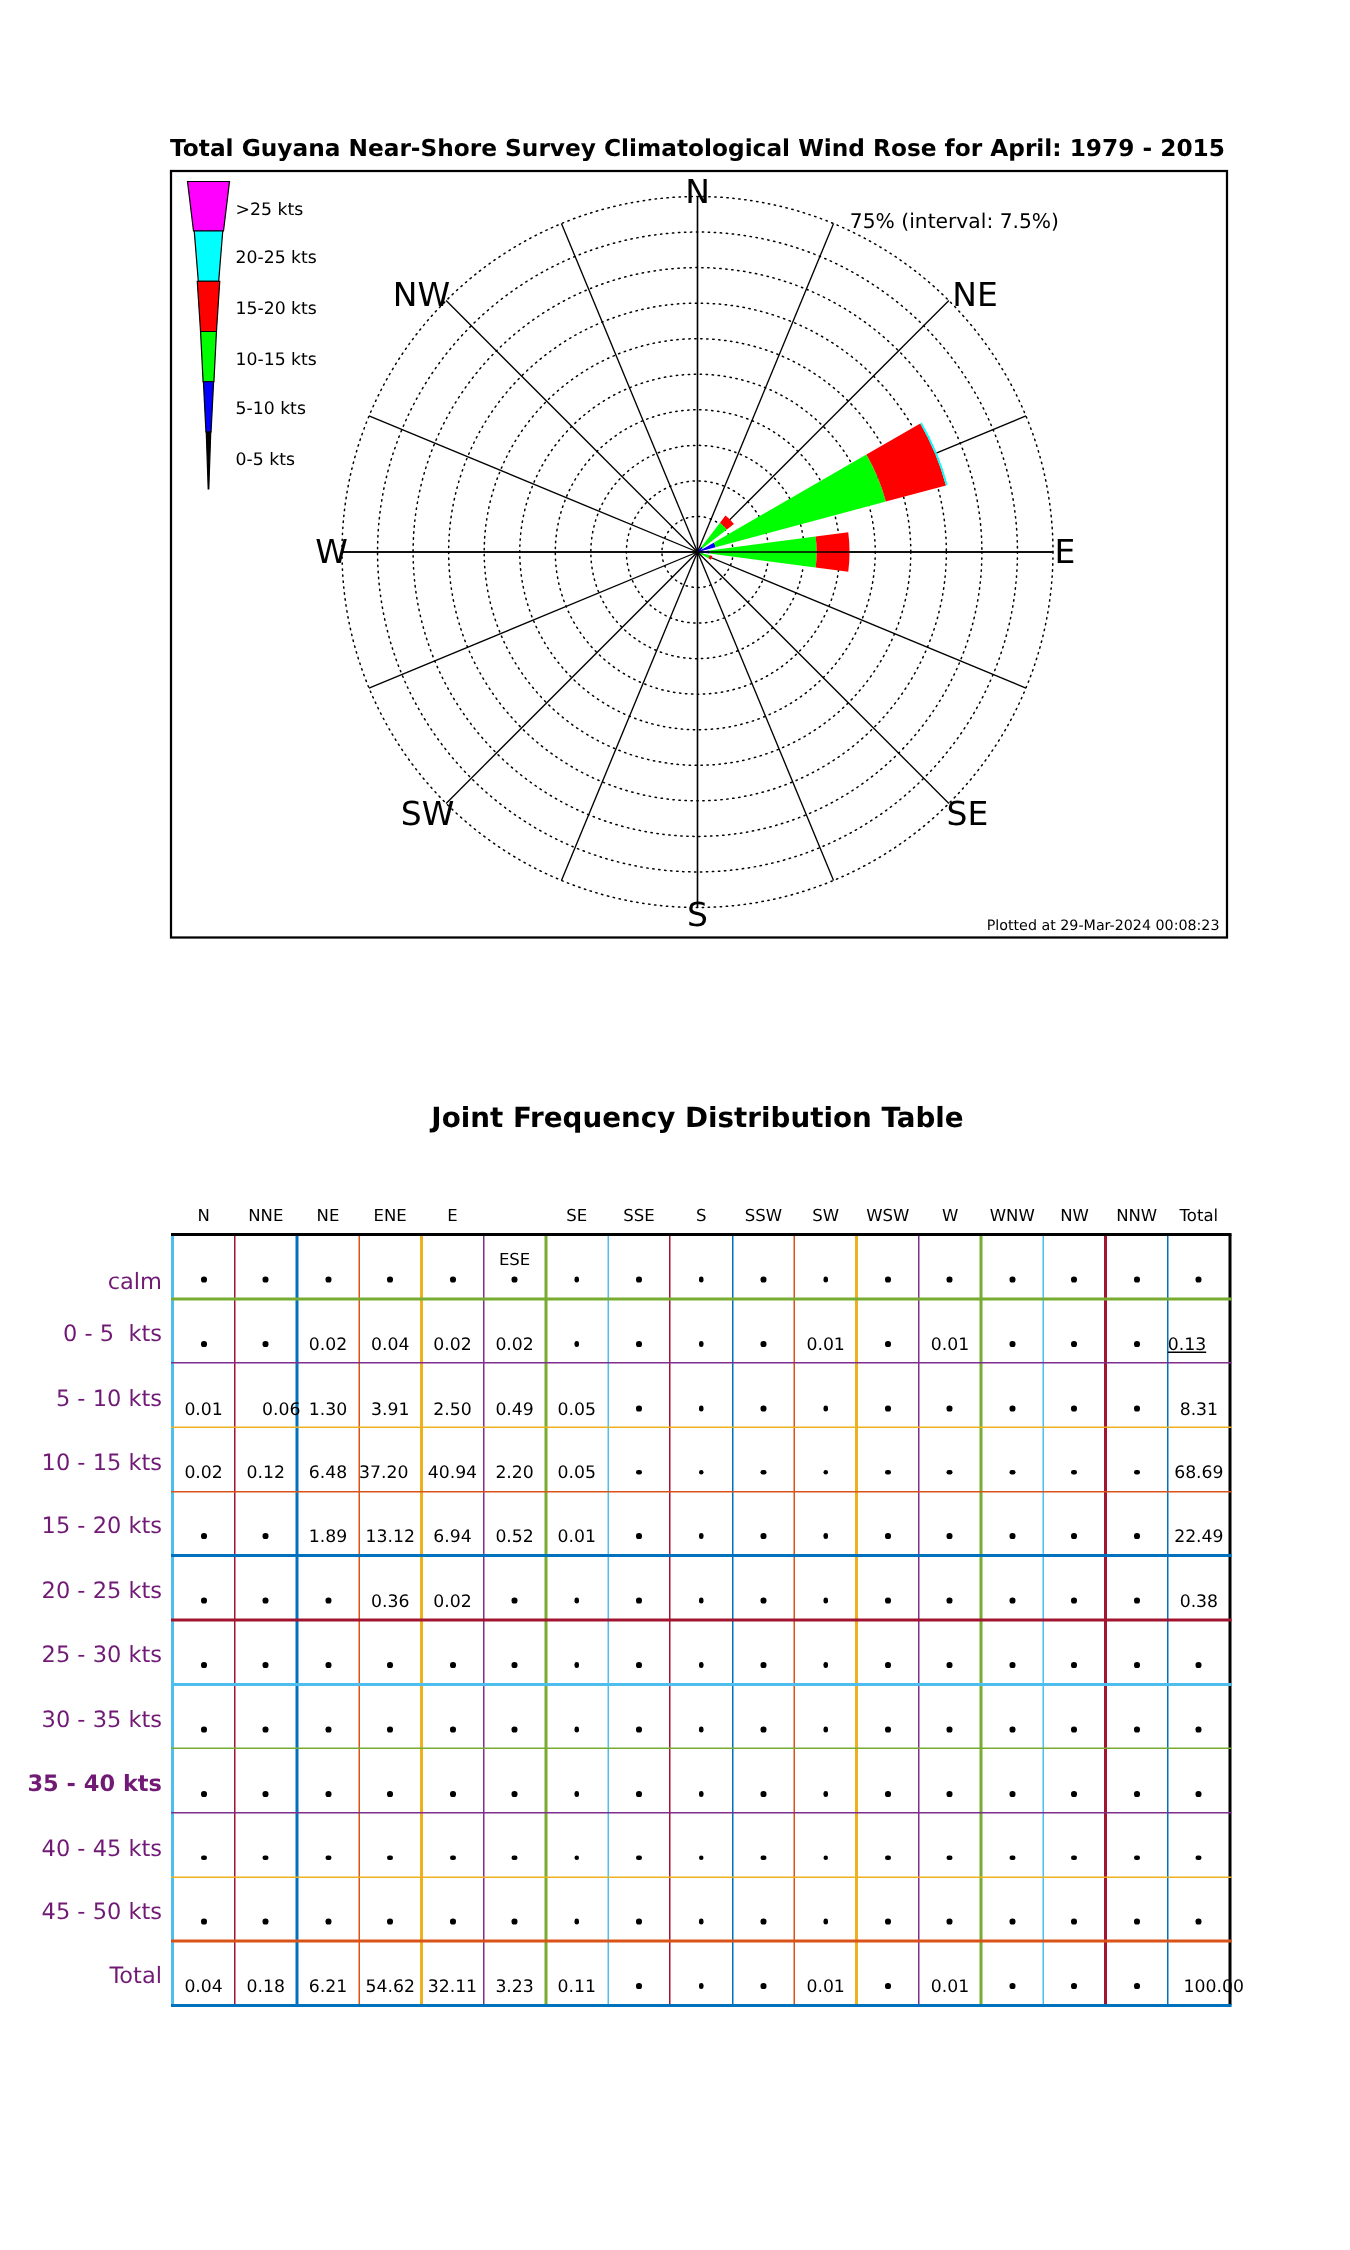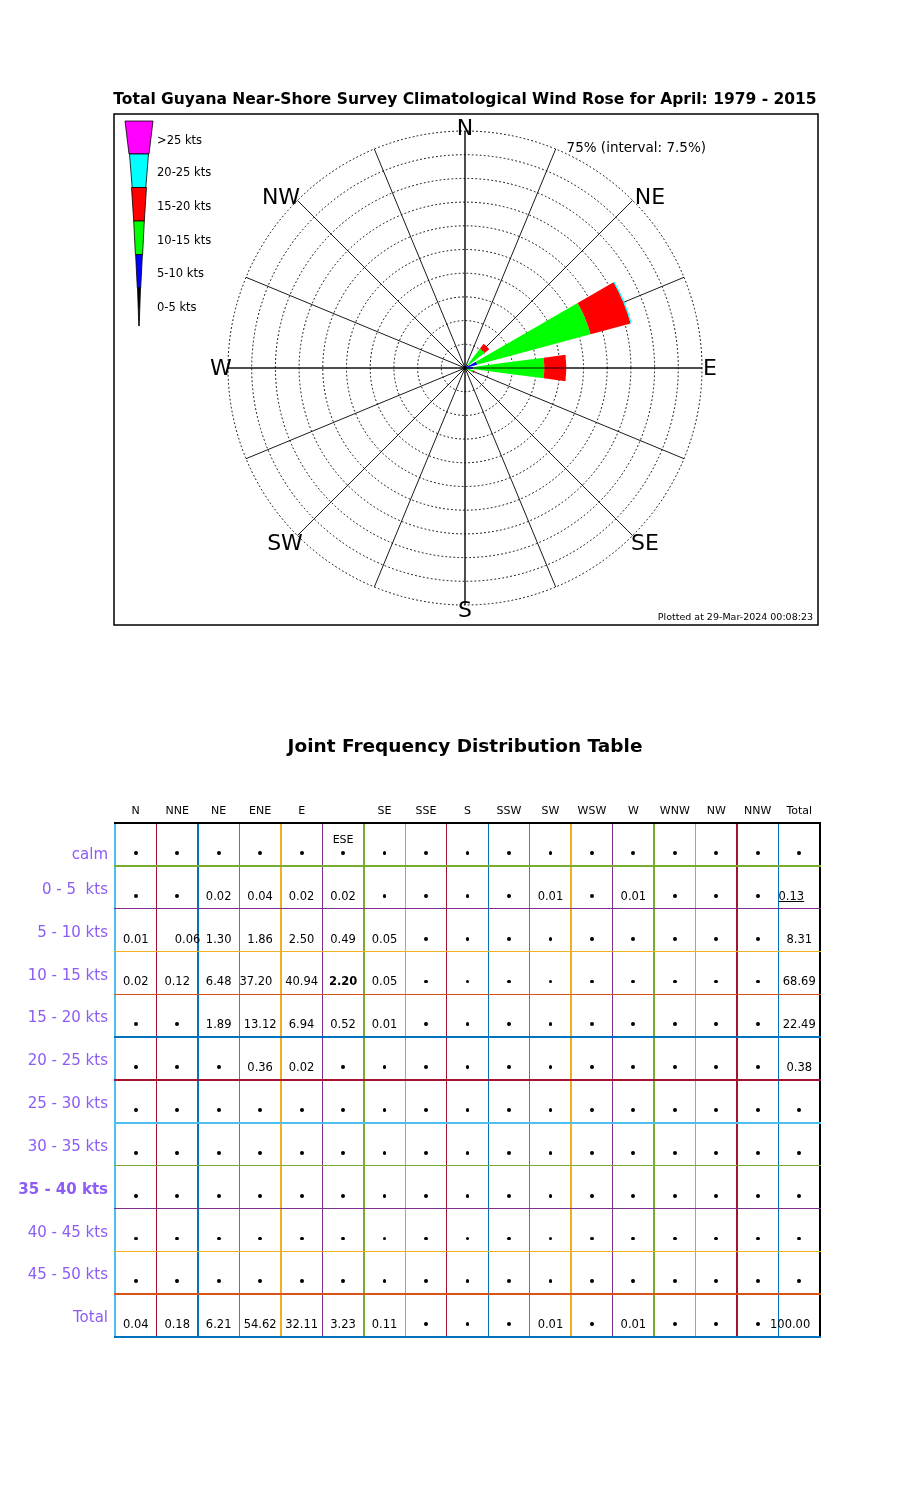--- a/index.html
+++ b/index.html
@@ -7,21 +7,21 @@
        font-family:"DejaVu Sans","Liberation Sans",sans-serif;}
   .page{position:absolute;left:0;top:0;width:900px;height:1500px;background:#fff;overflow:hidden;}
   .rose-title{position:absolute;left:15px;top:90px;width:900px;text-align:center;
               font-size:15.5px;font-weight:bold;color:#000;}
   #rose-svg{position:absolute;left:0;top:0;}
   .table-title{position:absolute;left:15px;top:735px;width:900px;text-align:center;
                font-size:18.5px;font-weight:bold;color:#000;}
   #jfd{position:absolute;left:0;top:0;width:900px;height:1500px;}
   .vline,.hline{position:absolute;}
   .hdr{position:absolute;text-align:center;font-size:11px;color:#000;height:16px;line-height:16px;}
-  .rlabel{position:absolute;text-align:right;font-size:15px;color:#8b5cf6;height:18px;line-height:18px;white-space:pre;}
+  .rlabel{position:absolute;text-align:right;font-size:15px;color:#701a75;height:18px;line-height:18px;white-space:pre;}
   .cellval{position:absolute;text-align:center;font-size:11.5px;color:#000;height:16px;line-height:16px;}
   .dot{position:absolute;width:3.8px;height:3.8px;border-radius:50%;background:#000;}
 </style>
 </head>
 <body>
 
 <div class="page">
   <div class="rose-title">Total Guyana Near-Shore Survey Climatological Wind Rose for April: 1979 - 2015</div>
   <svg id="rose-svg" width="900" height="680" viewBox="0 0 900 680">
       <rect x="114" y="114" width="704" height="511" fill="none" stroke="#000" stroke-width="1.5"></rect>
@@ -165,41 +165,41 @@
       <div class="dot" style="left: 590.012px; top: 893.917px;"></div>
       <div class="cellval" style="left: 612.647px; width: 41.4706px; top: 887.817px;">0.01</div>
       <div class="dot" style="left: 672.953px; top: 893.917px;"></div>
       <div class="dot" style="left: 714.424px; top: 893.917px;"></div>
       <div class="dot" style="left: 755.894px; top: 893.917px;"></div>
       <div class="cellval" style="left: 778.529px; width: 22px; top: 887.817px; text-decoration: underline;">0.13</div>
       <div class="rlabel" style="left: 18px; width: 90px; top: 922.802px;">5 - 10 kts</div>
       <div class="cellval" style="left: 115px; width: 41.4706px; top: 930.65px;">0.01</div>
       <div class="cellval" style="left: 156.471px; width: 62px; top: 930.65px;">0.06</div>
       <div class="cellval" style="left: 197.941px; width: 41.4706px; top: 930.65px;">1.30</div>
-      <div class="cellval" style="left: 239.412px; width: 41.4706px; top: 930.65px;">1.86</div>
+      <div class="cellval" style="left: 239.412px; width: 41.4706px; top: 930.65px;">3.91</div>
       <div class="cellval" style="left: 280.882px; width: 41.4706px; top: 930.65px;">2.50</div>
       <div class="cellval" style="left: 322.353px; width: 41.4706px; top: 930.65px;">0.49</div>
       <div class="cellval" style="left: 363.824px; width: 41.4706px; top: 930.65px;">0.05</div>
       <div class="dot" style="left: 424.129px; top: 936.75px;"></div>
       <div class="dot" style="left: 465.6px; top: 936.75px;"></div>
       <div class="dot" style="left: 507.071px; top: 936.75px;"></div>
       <div class="dot" style="left: 548.541px; top: 936.75px;"></div>
       <div class="dot" style="left: 590.012px; top: 936.75px;"></div>
       <div class="dot" style="left: 631.482px; top: 936.75px;"></div>
       <div class="dot" style="left: 672.953px; top: 936.75px;"></div>
       <div class="dot" style="left: 714.424px; top: 936.75px;"></div>
       <div class="dot" style="left: 755.894px; top: 936.75px;"></div>
       <div class="cellval" style="left: 778.529px; width: 41.4706px; top: 930.65px;">8.31</div>
       <div class="rlabel" style="left: 18px; width: 90px; top: 965.635px;">10 - 15 kts</div>
       <div class="cellval" style="left: 115px; width: 41.4706px; top: 973.483px;">0.02</div>
       <div class="cellval" style="left: 156.471px; width: 41.4706px; top: 973.483px;">0.12</div>
       <div class="cellval" style="left: 197.941px; width: 41.4706px; top: 973.483px;">6.48</div>
       <div class="cellval" style="left: 239.412px; width: 31px; top: 973.483px;">37.20</div>
       <div class="cellval" style="left: 280.882px; width: 41.4706px; top: 973.483px;">40.94</div>
-      <div class="cellval" style="left: 322.353px; width: 41.4706px; top: 973.483px; font-weight: bold;">2.20</div>
+      <div class="cellval" style="left: 322.353px; width: 41.4706px; top: 973.483px;">2.20</div>
       <div class="cellval" style="left: 363.824px; width: 41.4706px; top: 973.483px;">0.05</div>
       <div class="dot" style="left: 424.129px; top: 979.583px;"></div>
       <div class="dot" style="left: 465.6px; top: 979.583px;"></div>
       <div class="dot" style="left: 507.071px; top: 979.583px;"></div>
       <div class="dot" style="left: 548.541px; top: 979.583px;"></div>
       <div class="dot" style="left: 590.012px; top: 979.583px;"></div>
       <div class="dot" style="left: 631.482px; top: 979.583px;"></div>
       <div class="dot" style="left: 672.953px; top: 979.583px;"></div>
       <div class="dot" style="left: 714.424px; top: 979.583px;"></div>
       <div class="dot" style="left: 755.894px; top: 979.583px;"></div>
@@ -340,21 +340,21 @@
       <div class="cellval" style="left: 363.824px; width: 41.4706px; top: 1316.15px;">0.11</div>
       <div class="dot" style="left: 424.129px; top: 1322.25px;"></div>
       <div class="dot" style="left: 465.6px; top: 1322.25px;"></div>
       <div class="dot" style="left: 507.071px; top: 1322.25px;"></div>
       <div class="cellval" style="left: 529.706px; width: 41.4706px; top: 1316.15px;">0.01</div>
       <div class="dot" style="left: 590.012px; top: 1322.25px;"></div>
       <div class="cellval" style="left: 612.647px; width: 41.4706px; top: 1316.15px;">0.01</div>
       <div class="dot" style="left: 672.953px; top: 1322.25px;"></div>
       <div class="dot" style="left: 714.424px; top: 1322.25px;"></div>
       <div class="dot" style="left: 755.894px; top: 1322.25px;"></div>
-      <div class="cellval" style="left: 770px; width: 36px; top: 1316.15px;">100.00</div>
+      <div class="cellval" style="left: 789px; width: 36px; top: 1316.15px;">100.00</div>
       <div class="hline" style="left: 114px; top: 822.3px; width: 707px; height: 1.4px; background: rgb(0, 0, 0);"></div>
       <div class="hline" style="left: 114px; top: 865.133px; width: 707px; height: 1.4px; background: rgb(119, 172, 48);"></div>
       <div class="hline" style="left: 114px; top: 907.967px; width: 707px; height: 1.4px; background: rgb(126, 47, 142);"></div>
       <div class="hline" style="left: 114px; top: 950.8px; width: 707px; height: 1.4px; background: rgb(237, 177, 32);"></div>
       <div class="hline" style="left: 114px; top: 993.633px; width: 707px; height: 1.4px; background: rgb(217, 83, 25);"></div>
       <div class="hline" style="left: 114px; top: 1036.47px; width: 707px; height: 1.4px; background: rgb(0, 114, 189);"></div>
       <div class="hline" style="left: 114px; top: 1079.3px; width: 707px; height: 1.4px; background: rgb(162, 20, 47);"></div>
       <div class="hline" style="left: 114px; top: 1122.13px; width: 707px; height: 1.4px; background: rgb(77, 190, 238);"></div>
       <div class="hline" style="left: 114px; top: 1164.97px; width: 707px; height: 1.4px; background: rgb(119, 172, 48);"></div>
       <div class="hline" style="left: 114px; top: 1207.8px; width: 707px; height: 1.4px; background: rgb(126, 47, 142);"></div>

